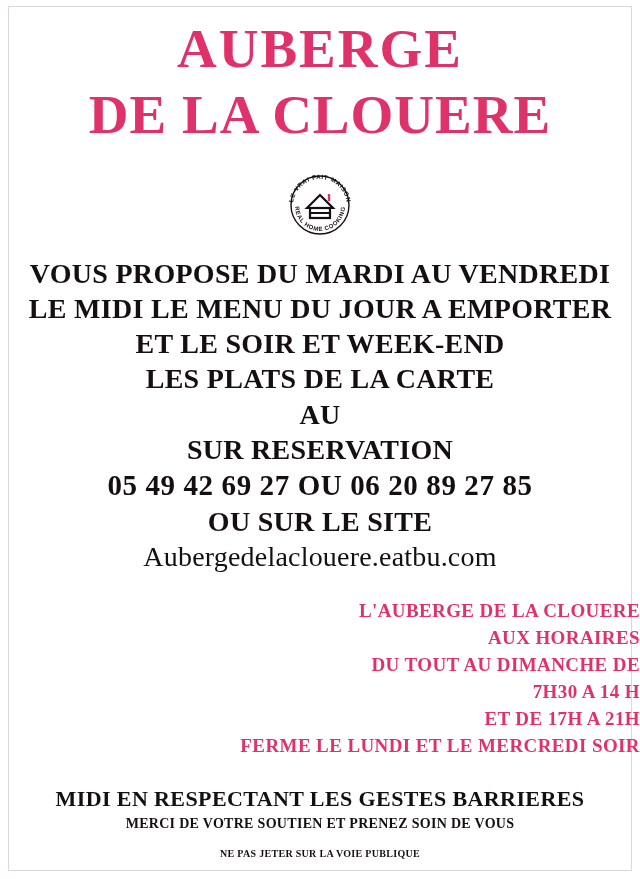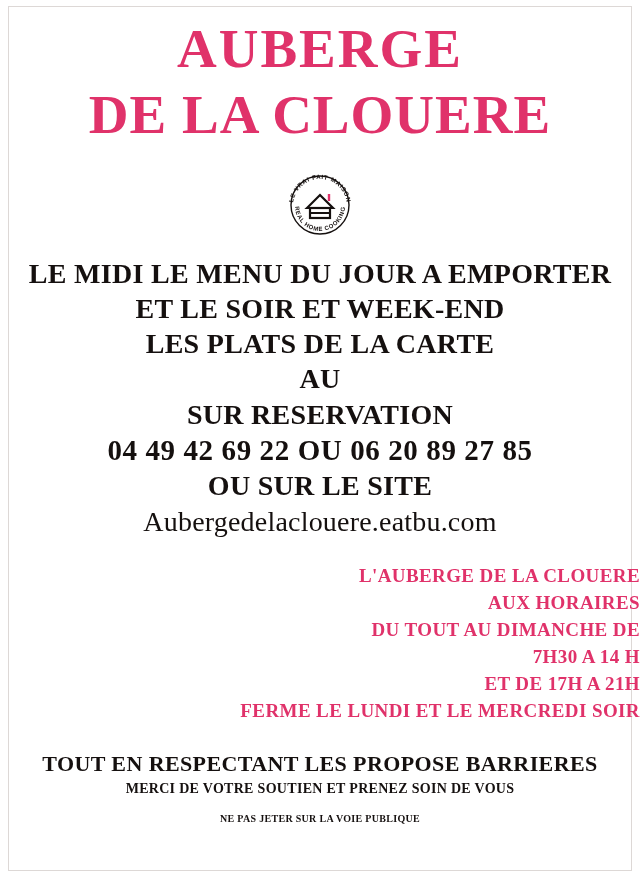--- a/index.html
+++ b/index.html
@@ -148,39 +148,40 @@
             <textPath href="#arcTop" startOffset="50%" text-anchor="middle">LE VRAI FAIT MAISON</textPath>
           </text>
           <text font-family="'Liberation Sans', sans-serif" font-size="6" font-weight="bold" fill="#15100f" letter-spacing="0.6">
             <textPath href="#arcBottom" startOffset="50%" text-anchor="middle">REAL HOME COOKING</textPath>
           </text>
         </svg>
       </div>
     </div>
 
     <div class="main-block">
+      <div class="main-line">VOUS PROPOSE DU MARDI AU VENDREDI</div>
       <div class="main-line">LE MIDI LE MENU DU JOUR  A EMPORTER</div>
       <div class="main-line">ET LE  SOIR ET WEEK-END</div>
       <div class="main-line">LES PLATS DE LA CARTE</div>
       <div class="main-line">AU</div>
       <div class="main-line">SUR RESERVATION</div>
-      <div class="main-line phone">04 49 42 69 22 OU 06 20 89 27 85</div>
+      <div class="main-line phone">05 49 42 69 27 OU 06 20 89 27 85</div>
       <div class="main-line">OU  SUR LE SITE</div>
       <div class="main-line site">Aubergedelaclouere.eatbu.com</div>
     </div>
 
     <div class="hours-block">
       <div class="hours-line">L'AUBERGE DE LA CLOUERE</div>
       <div class="hours-line">AUX HORAIRES</div>
       <div class="hours-line">DU TOUT  AU DIMANCHE DE</div>
       <div class="hours-line">7H30 A 14 H</div>
       <div class="hours-line">ET DE 17H  A 21H</div>
       <div class="hours-line">FERME LE LUNDI ET LE MERCREDI SOIR</div>
     </div>
 
     <div class="footer-block">
-      <div class="footer-main">TOUT EN RESPECTANT LES PROPOSE BARRIERES</div>
+      <div class="footer-main">MIDI EN RESPECTANT LES GESTES BARRIERES</div>
       <div class="footer-sub">MERCI DE VOTRE SOUTIEN ET PRENEZ SOIN DE VOUS</div>
       <div class="footer-note">NE PAS JETER SUR LA VOIE PUBLIQUE</div>
     </div>
 
   </div>
 </div>
 
 </body></html>

